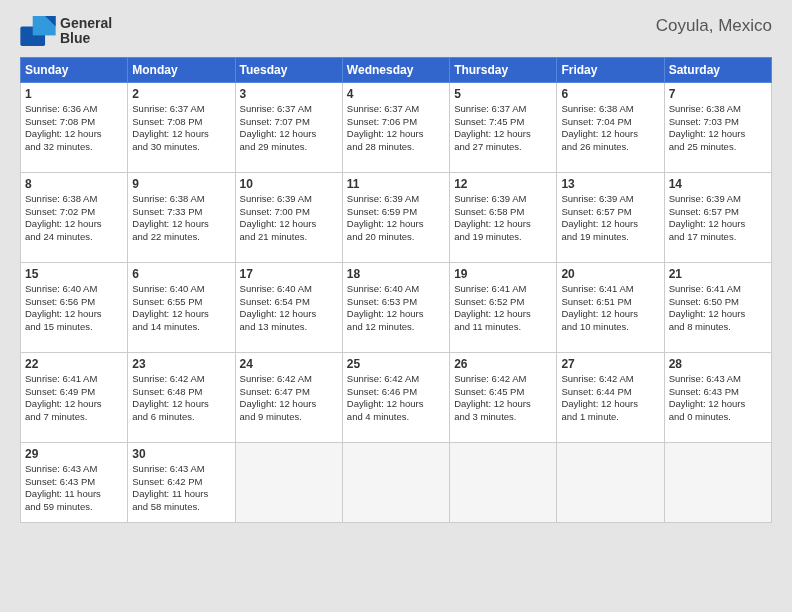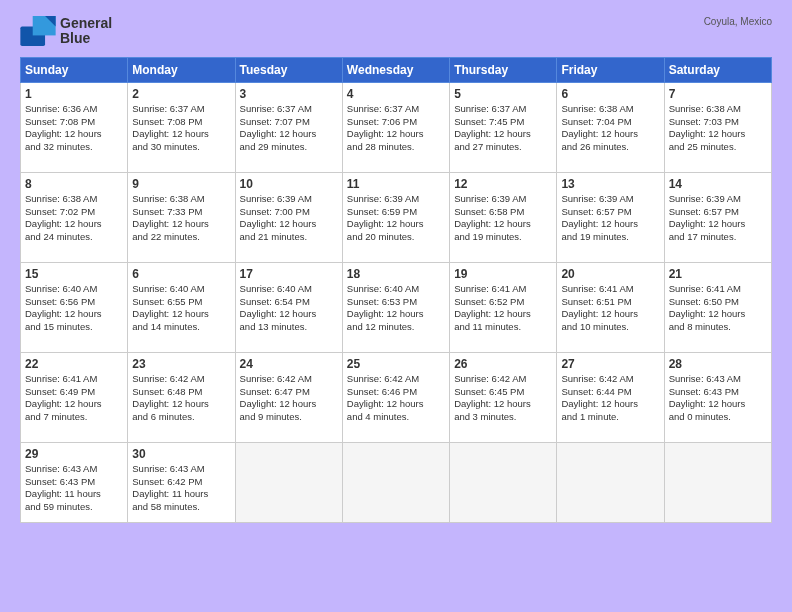--- a/index.html
+++ b/index.html
@@ -7,21 +7,21 @@
       font-family: Arial, sans-serif;
       background: #fff;
       width: 792px;
       height: 612px;
       overflow: hidden;
     }
     .page {
       width: 792px;
       height: 612px;
       padding: 16px 20px 10px 20px;
-      background: #c4b5fd;
+      background: #e5e5e5;
     }
     .header {
       display: flex;
       justify-content: space-between;
       align-items: flex-start;
       margin-bottom: 10px;
     }
     .logo {
       display: flex;
       align-items: center;
@@ -39,21 +39,21 @@
     }
     .title-block {
       text-align: right;
     }
     .month-title {
       font-size: 28px;
       color: #333;
       font-weight: normal;
     }
     .location {
-      font-size: 10px;
+      font-size: 17px;
       color: #555;
     }
     .calendar {
       width: 100%;
       border-collapse: collapse;
       table-layout: fixed;
     }
     .calendar thead tr th {
       background: #3366cc;
       color: #fff;

